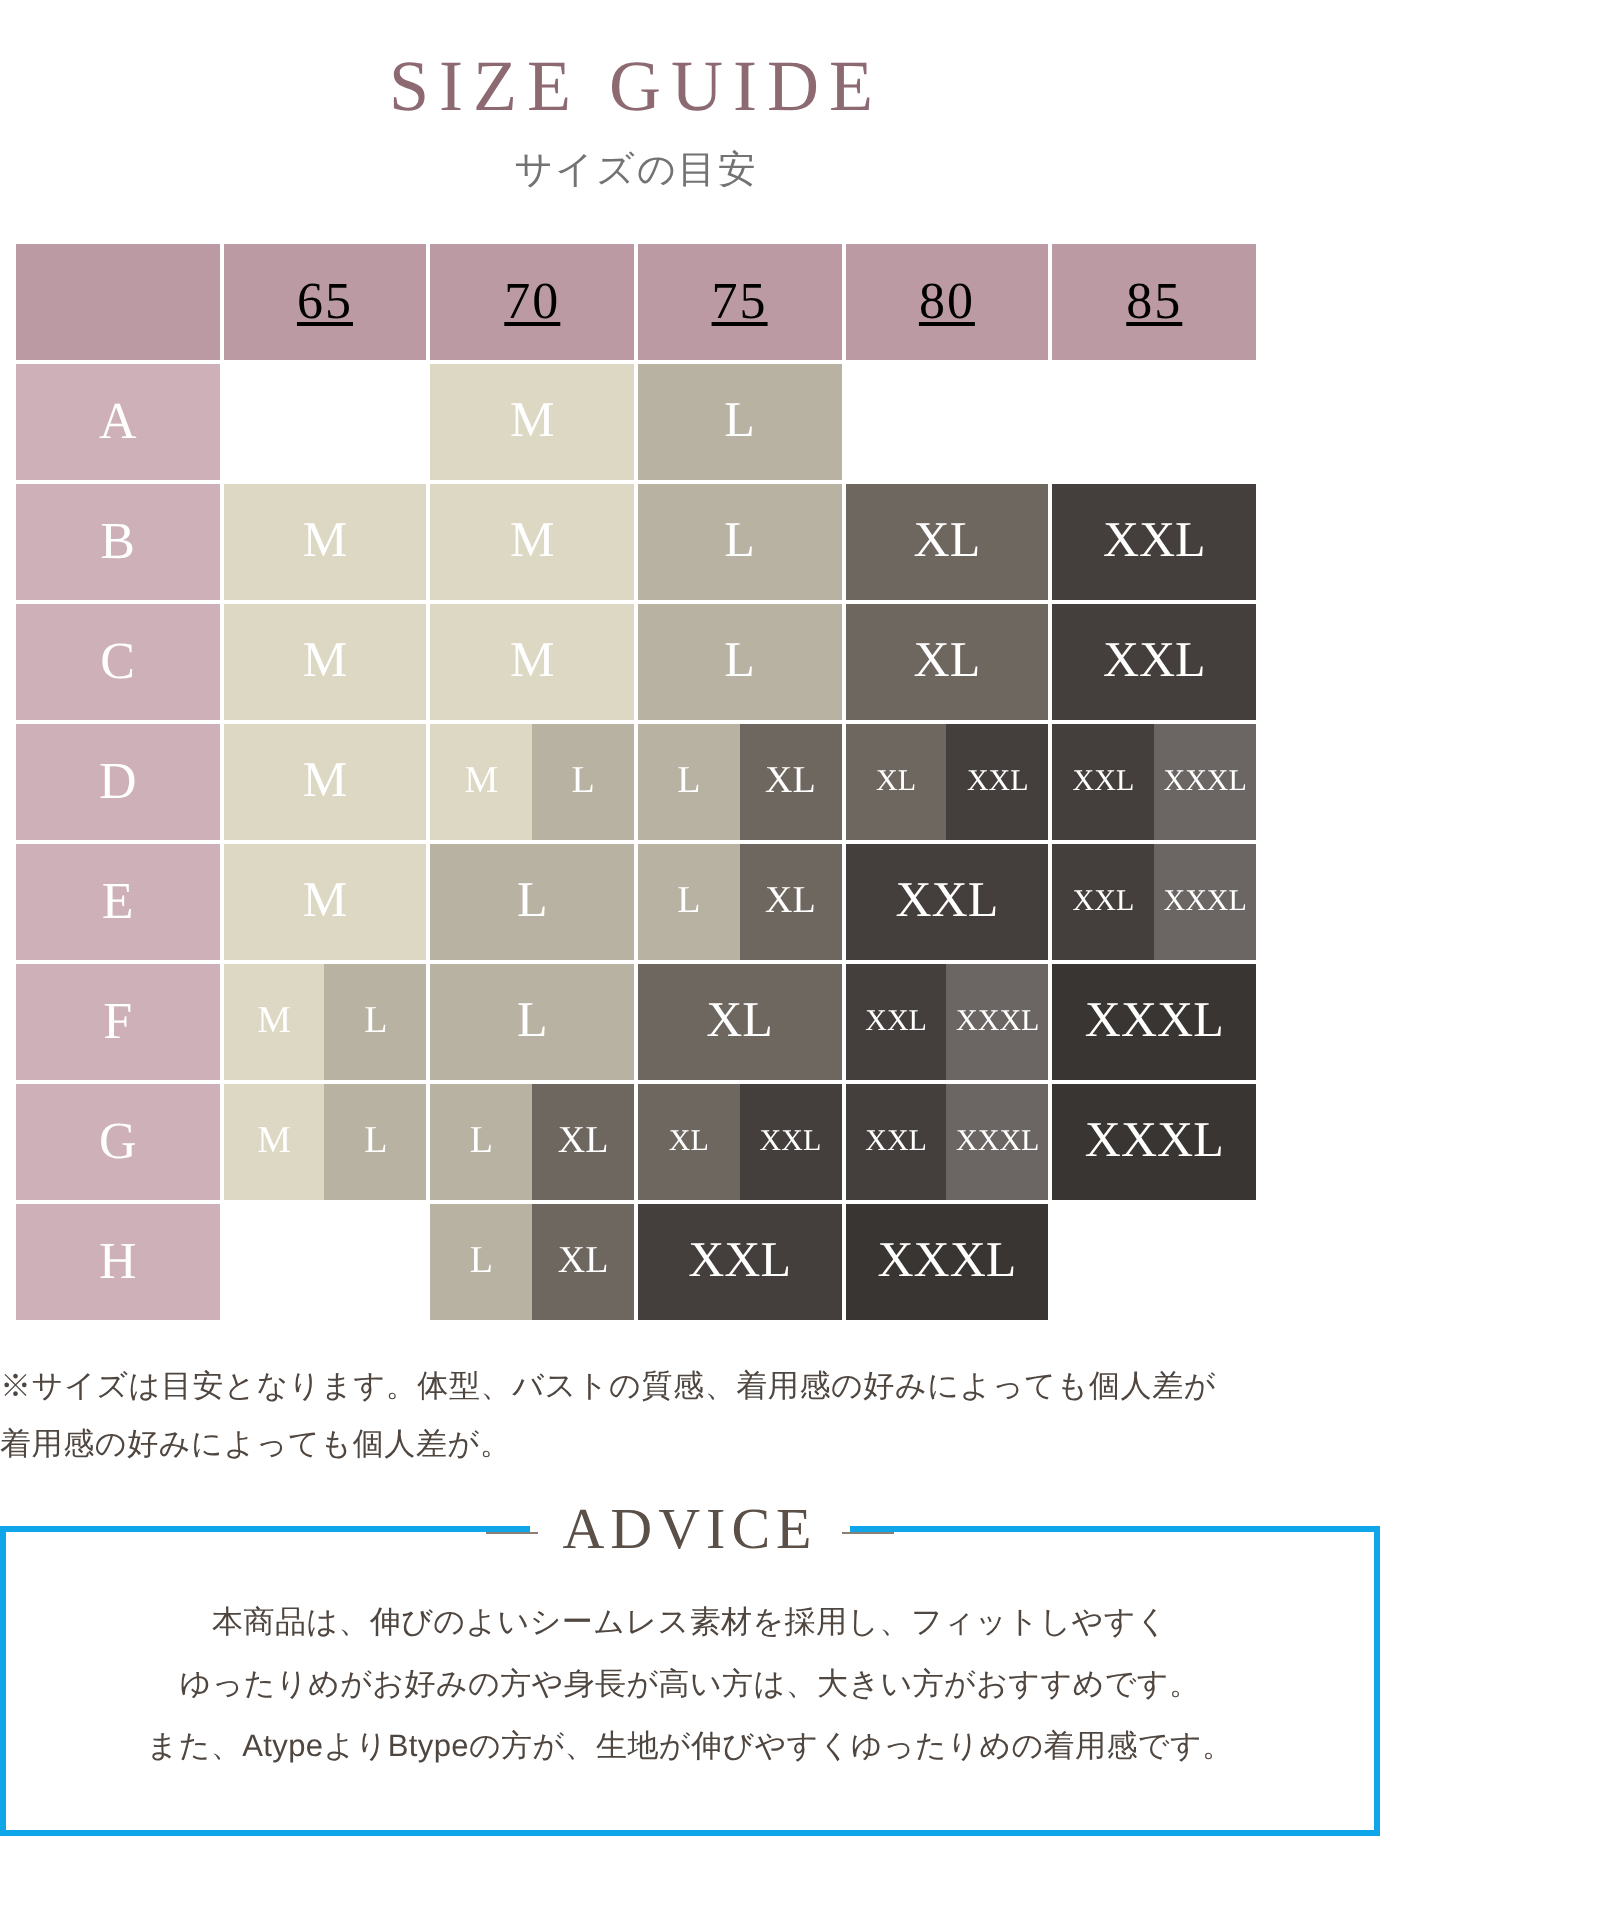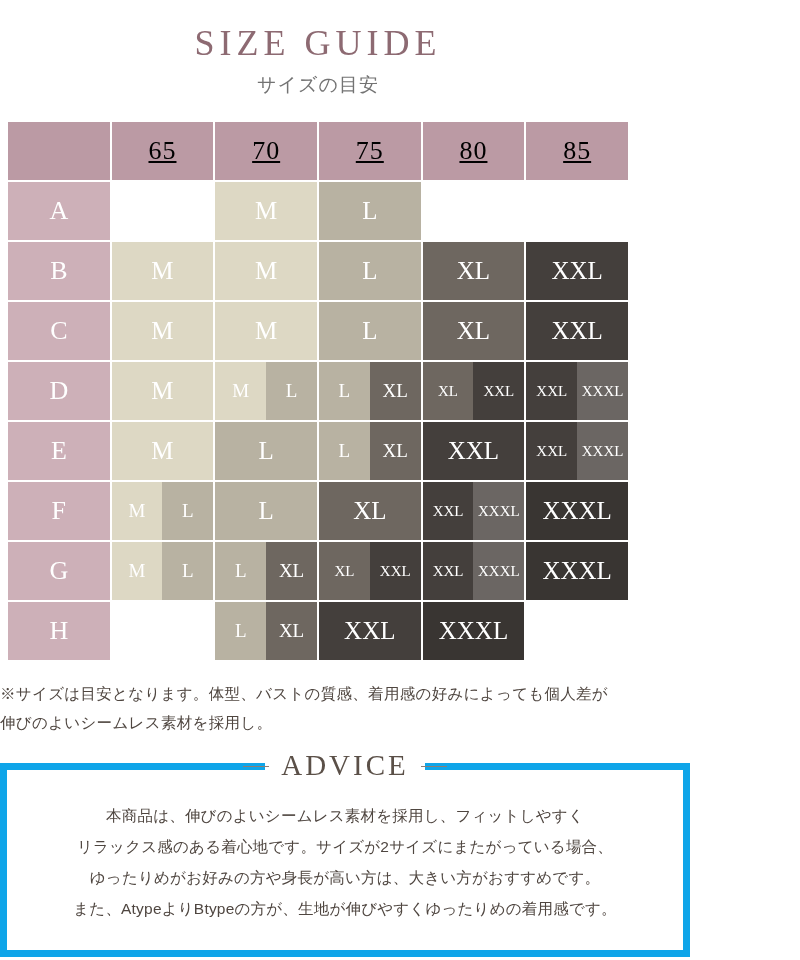--- a/index.html
+++ b/index.html
@@ -126,21 +126,21 @@
     letter-spacing: 0.3px;
   }
 
   
   .advice-section {
     position: relative;
     width: 690px;
     margin: 26px auto 0 auto;
   }
   .advice-box {
-    border: 7px solid #0ea5e9;
+    border: 3px solid #0ea5e9;
     padding: 30px 26px 26px 26px;
     box-sizing: border-box;
   }
   .advice-head {
     position: absolute;
     top: -14px;
     left: 0;
     right: 0;
     text-align: center;
   }
@@ -326,28 +326,27 @@
             <td class="cell t-xxl sz-lg">XXL</td>
             <td class="cell t-dark sz-md">XXXL</td>
             <td class="cell empty"></td>
           </tr>
         </tbody>
     </table>
   </div>
 
   <div class="note">
     <div>※サイズは目安となります。体型、バストの質感、着用感の好みによっても個人差が</div>
-    <div>伸びのよいシームレス素材を採用し。</div>
+    <div>着用感の好みによっても個人差が。</div>
   </div>
 
   <div class="advice-section">
     <div class="advice-box">
       <div class="advice-body" id="advice-body">
           <p>本商品は、伸びのよいシームレス素材を採用し、フィットしやすく</p>
-          <p>リラックス感のある着心地です。サイズが2サイズにまたがっている場合、</p>
           <p>ゆったりめがお好みの方や身長が高い方は、大きい方がおすすめです。</p>
           <p>また、AtypeよりBtypeの方が、生地が伸びやすくゆったりめの着用感です。</p>
         </div>
     </div>
     <div class="advice-head">
       <span class="advice-head-inner">ADVICE</span>
     </div>
   </div>
 
 </div>

